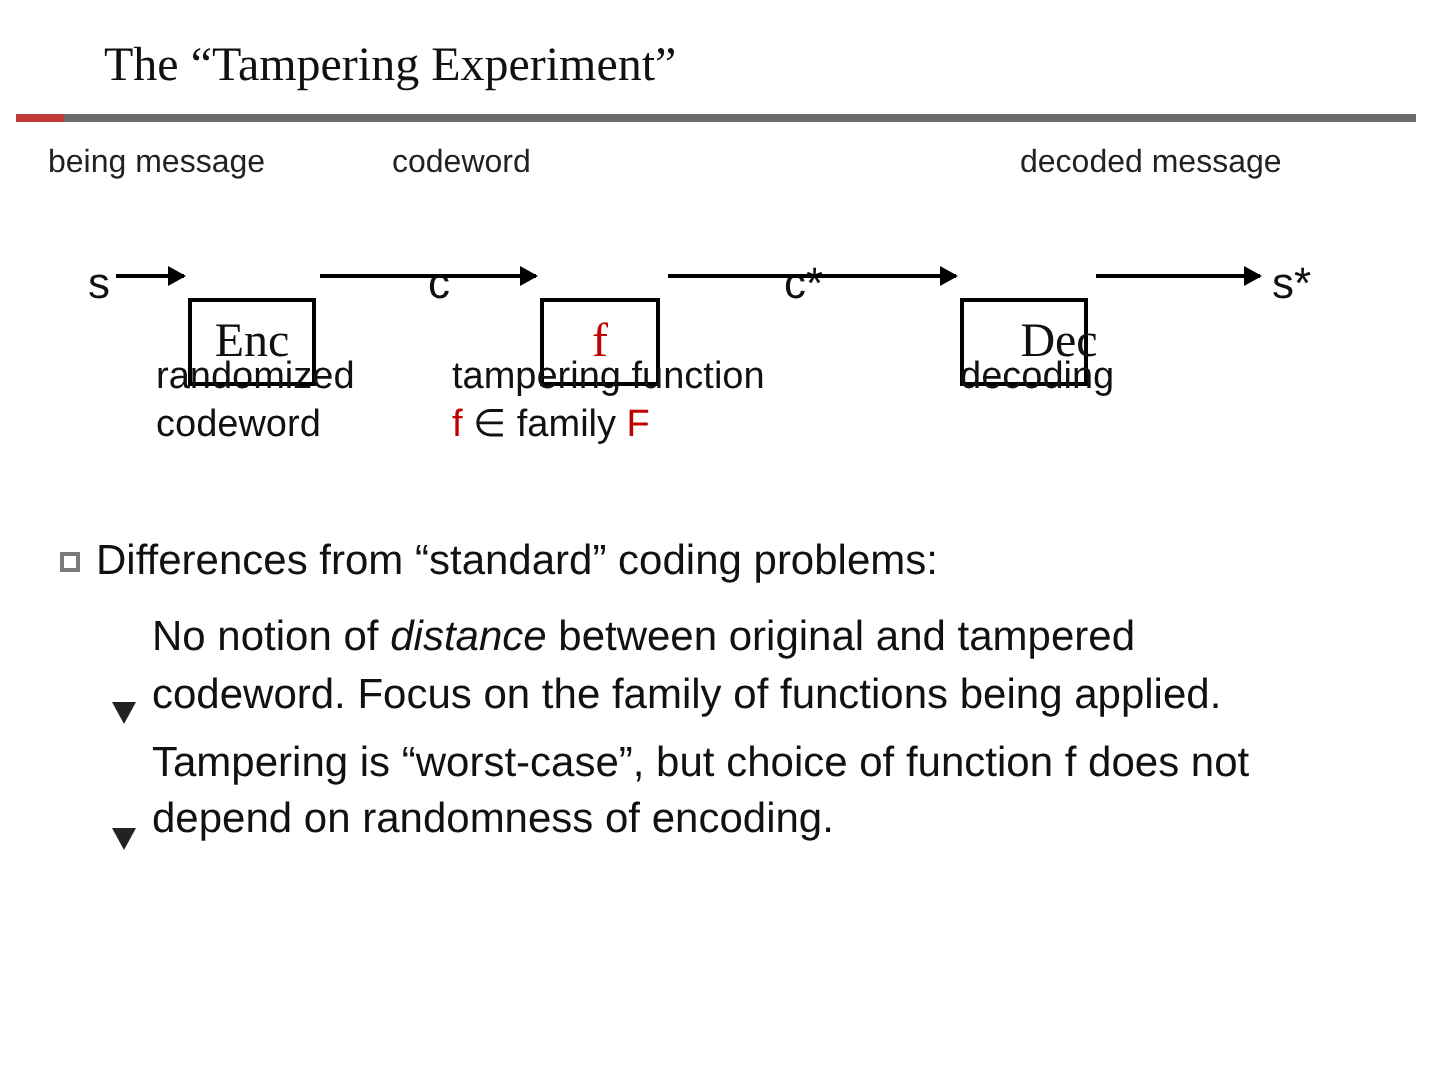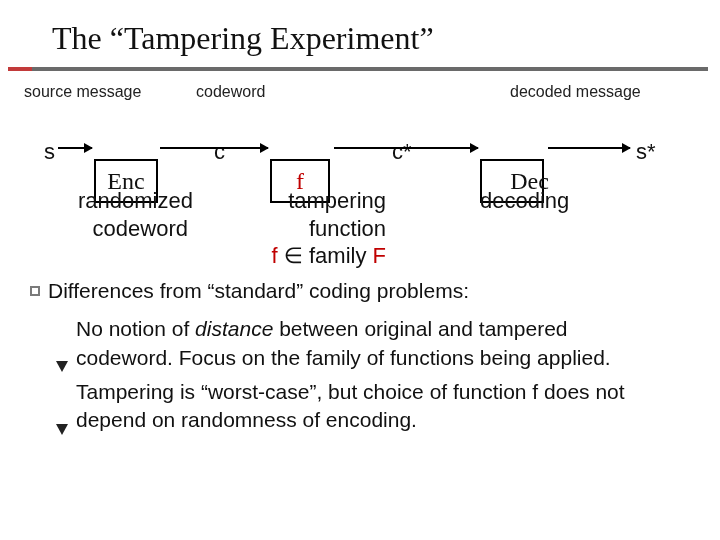--- a/index.html
+++ b/index.html
@@ -7,21 +7,21 @@
     margin: 0;
     width: 720px;
     height: 540px;
     background: #fff;
     font-family: Georgia, 'Times New Roman', serif;
     color: #111;
     position: relative;
     overflow: hidden;
   }
   .title {
-    font-size: 32px;
+    font-size: 24px;
     font-weight: 400;
     padding: 20px 0 10px 52px;
   }
   .rule-wrap { padding: 0 0 0 8px; }
   .rule {
     height: 4px;
     background: #6a6a6a;
     position: relative;
     margin-right: 12px;
   }
@@ -63,22 +63,22 @@
     padding: 0 12px;
     margin-top: 32px;
   }
   .box-enc { left: 94px; width: 64px; }
   .box-f   { left: 270px; width: 60px; color: #c00000; }
   .box-dec { left: 480px; width: 64px; padding-left: 47px; }
   .sub {
     position: absolute;
     top: 110px;
     font-family: 'Segoe UI', Arial, sans-serif;
-    font-size: 22px;
-    text-align: right;
+    font-size: 19px;
+    text-align: left;
     line-height: 1.25;
   }
   .sub .red { color: #c00000; }
   .content {
     padding: 0 58px 0 30px;
     font-family: 'Segoe UI', Arial, sans-serif;
     font-size: 21px;
     line-height: 1.35;
   }
   .b1 {
@@ -131,21 +131,21 @@
 
 <div class="title">The “Tampering Experiment”</div>
 <div class="rule-wrap">
   <div class="rule">
       <div class="rule-accent"></div>
     </div>
 </div>
 
 <div class="stage">
 
-  <div class="hdr" style="left:24px">source message</div>
+  <div class="hdr" style="left:24px">being message</div>
   <div class="hdr" style="left:196px">codeword</div>
   <div class="hdr" style="left:510px">decoded message</div>
 
   <div class="sym" style="left:44px">s</div>
   <div class="sym" style="left:214px">c</div>
   <div class="sym" style="left:392px">c*</div>
   <div class="sym" style="left:636px">s*</div>
 
   <div class="arrow" style="left:58px; width:34px"></div>
   <div class="arrow" style="left:160px; width:108px"></div>

